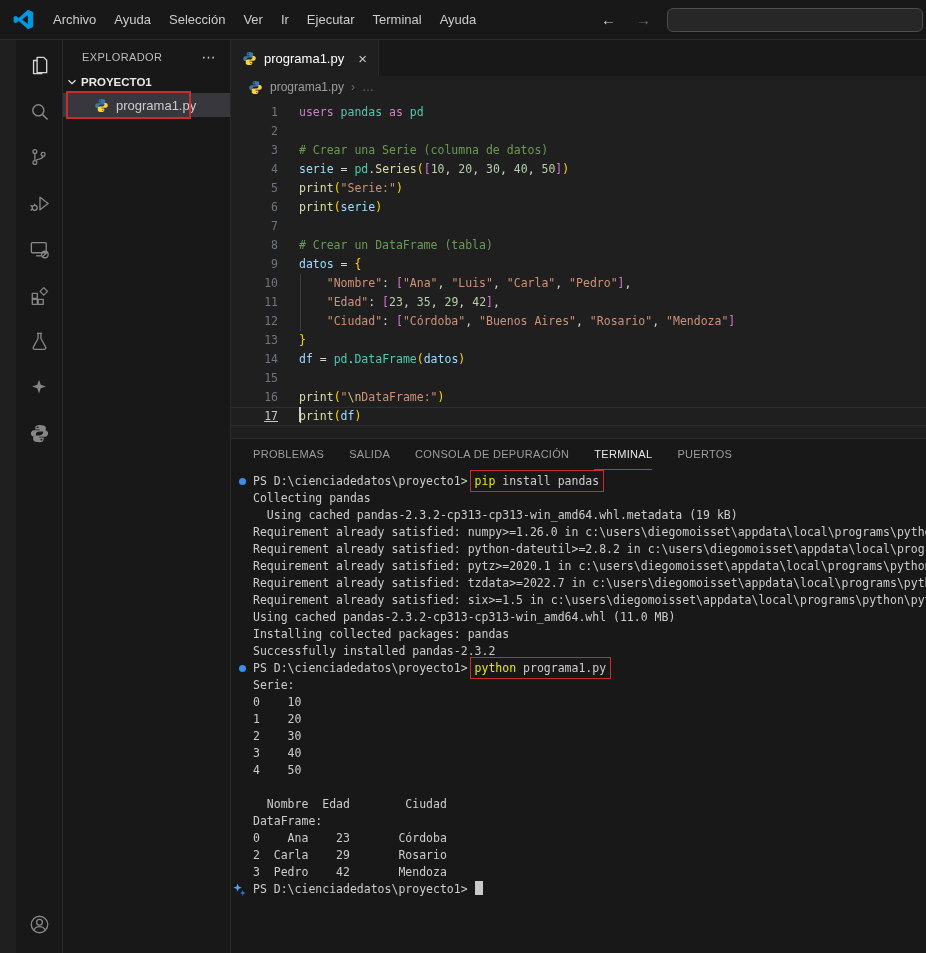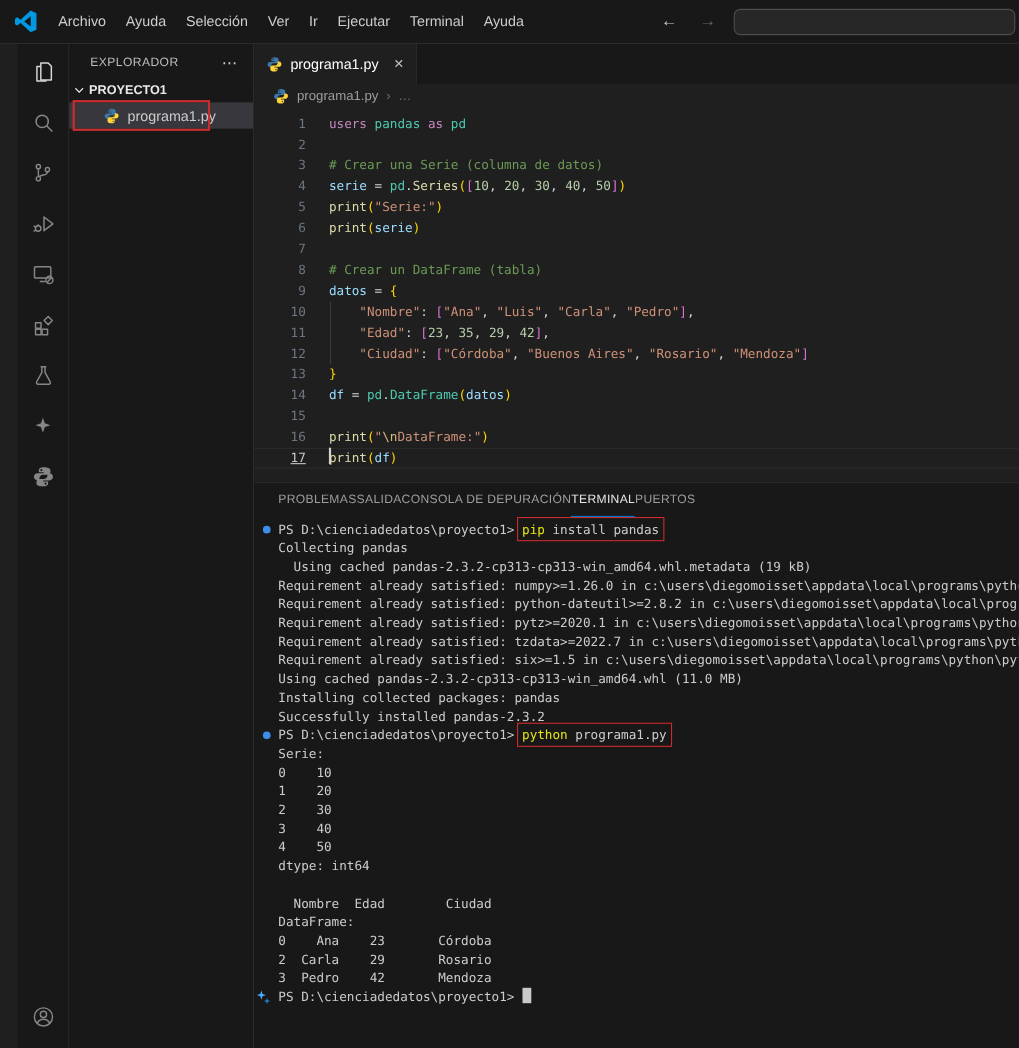--- a/index.html
+++ b/index.html
@@ -50,21 +50,21 @@
   .ln-pad{width:21px;flex:none;}
   .current .ln{color:#c6c6c6;text-decoration:underline;}
   .code-text{white-space:pre;font-size:11.5px;position:relative;color:#d4d4d4;}
   .guide{position:absolute;left:1px;top:0;height:19px;border-left:1px solid #3c3c3c;}
   .code-cursor{display:inline-block;width:1.5px;height:15px;background:#d0d0d0;vertical-align:-2px;margin-right:-1.5px;}
   .tk-kw{color:#C586C0}.tk-mod{color:#4EC9B0}.tk-cmt{color:#6A9955}.tk-var{color:#9CDCFE}.tk-fn{color:#DCDCAA}
   .tk-str{color:#CE9178}.tk-num{color:#B5CEA8}.tk-pln{color:#D4D4D4}.tk-b1{color:#FFD700}.tk-b2{color:#DA70D6}.tk-esc{color:#D7BA7D}
 
   
   .panel{flex:1;min-height:0;border-top:1px solid #2b2b2b;background:#181818;display:flex;flex-direction:column;}
-  .panel-tabs{height:31px;flex:none;display:flex;align-items:stretch;padding-left:22px;font-size:11px;letter-spacing:.3px;color:#9d9d9d;}
+  .panel-tabs{height:31px;flex:none;display:flex;gap:25px;align-items:stretch;padding-left:22px;font-size:11px;letter-spacing:.3px;color:#9d9d9d;}
   .panel-tab{display:flex;align-items:center;border-bottom:1px solid transparent;}
   .panel-tab.active{color:#e7e7e7;border-bottom-color:#0078d4;}
   .terminal{flex:1;overflow:hidden;padding:3px 0 0 22px;font-size:11.5px;line-height:17px;color:#cccccc;}
   .t-line{position:relative;height:17px;white-space:pre;}
   .t-dot{position:absolute;left:-14px;top:5px;width:7px;height:7px;border-radius:50%;background:#3b8eea;}
   .t-sparkle{position:absolute;left:-21px;top:1px;}
   .cmd-box{position:relative;display:inline-block;}
   .cmd-box .annot-box{position:absolute;left:-5px;right:-5px;top:-3px;bottom:-2px;border:1.5px solid #c92c2c;pointer-events:none;}
   .cmd-name{color:#e5e510;}
   .cursor-block{display:inline-block;width:8px;height:14px;background:#c9c9c9;vertical-align:-2px;}
@@ -349,21 +349,20 @@
             <div class="t-line">Using cached pandas-2.3.2-cp313-cp313-win_amd64.whl (11.0 MB)</div>
             <div class="t-line">Installing collected packages: pandas</div>
             <div class="t-line">Successfully installed pandas-2.3.2</div>
             <div class="t-line"><span class="t-dot"></span><span>PS D:\cienciadedatos\proyecto1&gt; </span><span class="cmd-box"><span class="annot-box"></span><span class="cmd-name">python</span><span> programa1.py</span></span></div>
             <div class="t-line">Serie:</div>
             <div class="t-line">0    10</div>
             <div class="t-line">1    20</div>
             <div class="t-line">2    30</div>
             <div class="t-line">3    40</div>
             <div class="t-line">4    50</div>
-            <div class="t-line">dtype: int64</div>
             <div class="t-line"></div>
             <div class="t-line">  Nombre  Edad        Ciudad</div>
             <div class="t-line">DataFrame:</div>
             <div class="t-line">0    Ana    23       Córdoba</div>
             <div class="t-line">2  Carla    29       Rosario</div>
             <div class="t-line">3  Pedro    42       Mendoza</div>
             <div class="t-line"><span class="t-sparkle"><svg viewBox="0 0 16 16" width="15" height="15">
                   <path fill="#4daafc" d="M6 1.5l1.1 3.4 3.4 1.1-3.4 1.1L6 10.5 4.9 7.1 1.5 6l3.4-1.1z"></path>
                   <path fill="#2b7fd4" d="M11.5 8.5l.8 2.4 2.4.8-2.4.8-.8 2.4-.8-2.4-2.4-.8 2.4-.8z"></path>
                 </svg></span><span>PS D:\cienciadedatos\proyecto1&gt; </span><span class="cursor-block"></span></div>

